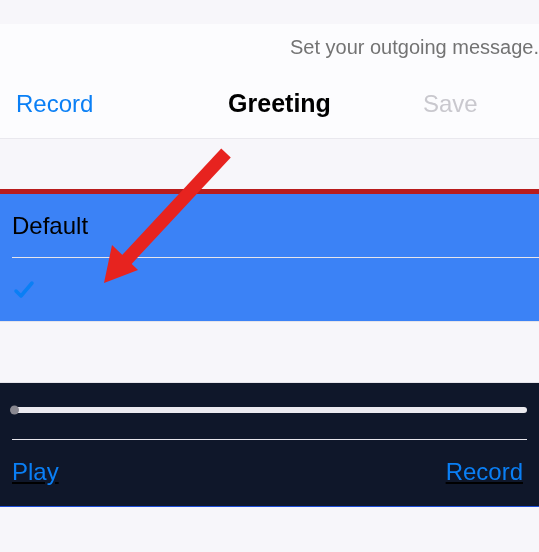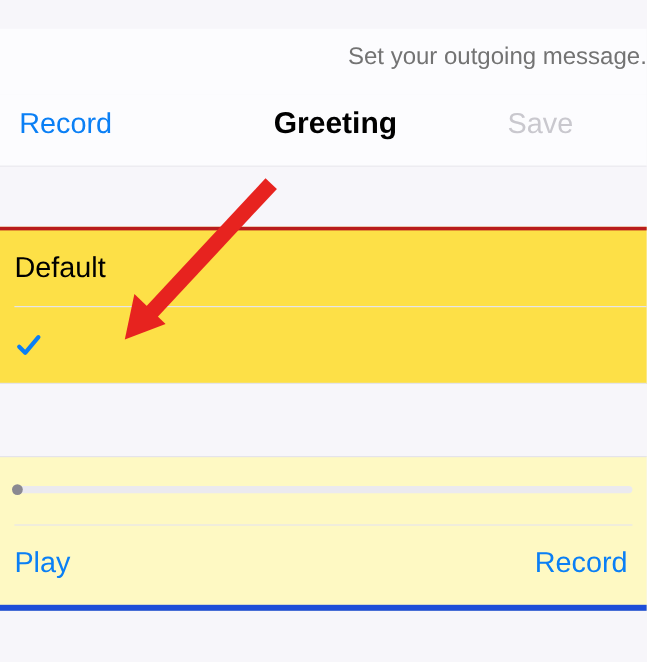--- a/index.html
+++ b/index.html
@@ -40,44 +40,45 @@
       color: #000;
       margin-left: 20px;
     }
     .nav-right {
       font-size: 24px;
       color: #c9c8ce;
       width: 100px;
     }
     .gap { height: 50px; }
     .list {
-      background: #fde047;
-      border-top: 3px solid #b91c1c;
+      background: #3b82f6;
+      border-top: 5px solid #b91c1c;
       border-bottom: 1px solid #e5e4ea;
     }
     .cell {
       display: flex;
       align-items: center;
       justify-content: space-between;
       min-height: 63px;
       padding: 0 18px 0 12px;
       font-size: 24px;
       color: #000;
       cursor: pointer;
     }
     .divider {
       height: 1px;
       background: #e6e5eb;
       margin-left: 12px;
     }
     .gap2 { height: 60px; }
     .player {
-      background: #fef9c3;
+      background: #0f172a;
       border-top: 1px solid #e5e4ea;
-      border-bottom: 5px solid #1d4ed8;
+      border-bottom: 1px solid #1d4ed8;
+      text-decoration: underline;
     }
     .progress-row {
       padding: 24px 12px 26px 12px;
     }
     .track {
       position: relative;
       height: 6px;
       background: #ebeaef;
       border-radius: 3px;
     }

